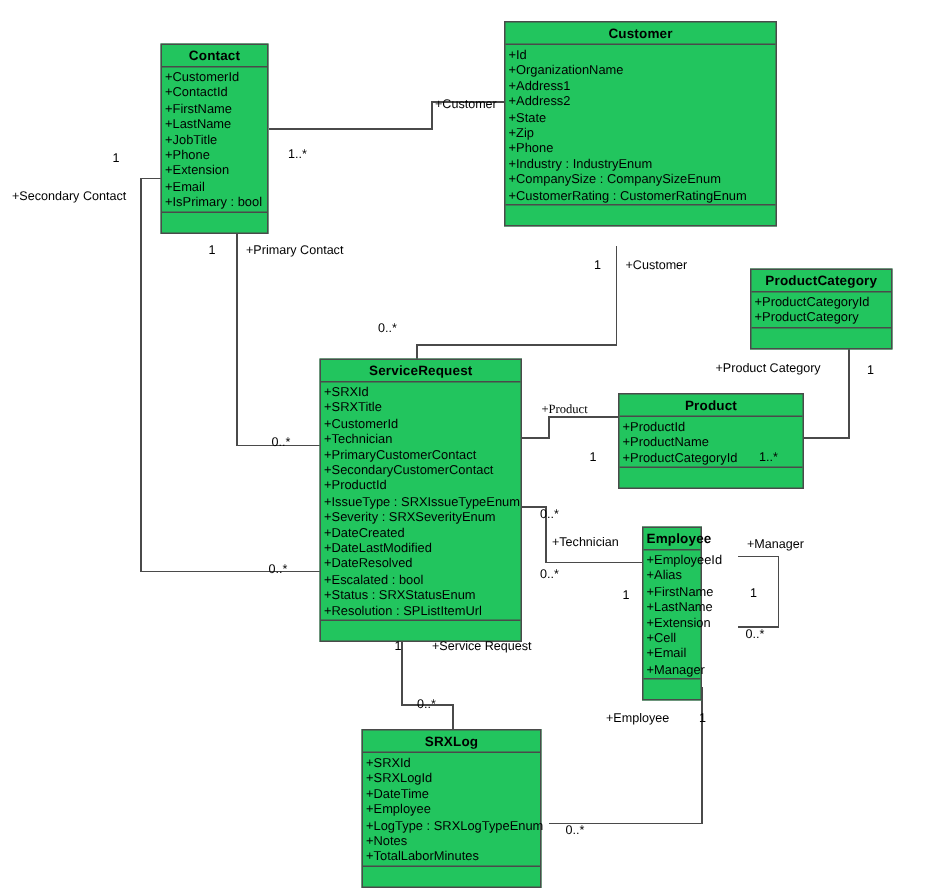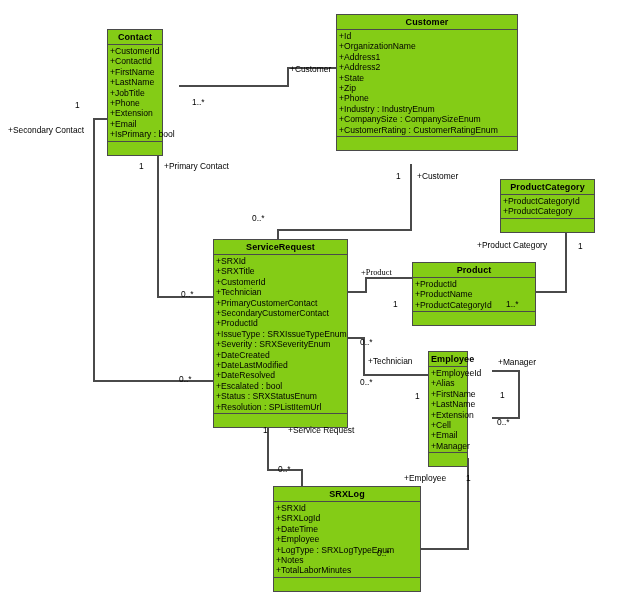--- a/index.html
+++ b/index.html
@@ -21,21 +21,21 @@
   #edge-layer {
     position: absolute;
     left: 0;
     top: 0;
     width: 628px;
     height: 594px;
   }
   .uml-class {
     position: absolute;
     box-sizing: border-box;
-    background: #84cc16;
+    background: #22c55e;
     border: 1px solid #4a4a4a;
     z-index: 5;
   }
   .uml-class-name {
     text-align: center;
     font-size: 9px;
     font-weight: bold;
     color: #000000;
     padding: 2px 2px 2px 2px;
     border-bottom: 1px solid #4a4a4a;
@@ -97,21 +97,21 @@
 
       <path d="M 492 371 L 519 371 L 519 418 L 492 418"></path>
 
       <path d="M 268 413 L 268 470 L 302 470 L 302 486"></path>
 
       <path d="M 468 458 L 468 549 L 366 549"></path>
 
     </g>
   </svg>
 
-  <div class="uml-class" style="left:107px; top:29px; width:56px;">
+  <div class="uml-class" style="left:107px; top:29px; width:72px;">
     <div class="uml-class-name">Contact</div>
     <div class="uml-attrs">
       <div class="uml-attr">+CustomerId</div>
       <div class="uml-attr">+ContactId</div>
       <div class="uml-attr">+FirstName</div>
       <div class="uml-attr">+LastName</div>
       <div class="uml-attr">+JobTitle</div>
       <div class="uml-attr">+Phone</div>
       <div class="uml-attr">+Extension</div>
       <div class="uml-attr">+Email</div>
@@ -186,21 +186,21 @@
       <div class="uml-attr">+FirstName</div>
       <div class="uml-attr">+LastName</div>
       <div class="uml-attr">+Extension</div>
       <div class="uml-attr">+Cell</div>
       <div class="uml-attr">+Email</div>
       <div class="uml-attr">+Manager</div>
     </div>
     <div class="uml-ops"></div>
   </div>
 
-  <div class="uml-class" style="left:241px; top:486px; width:148px;margin-left:32px;">
+  <div class="uml-class" style="left:241px; top:486px; width:120px;">
     <div class="uml-class-name">SRXLog</div>
     <div class="uml-attrs">
       <div class="uml-attr">+SRXId</div>
       <div class="uml-attr">+SRXLogId</div>
       <div class="uml-attr">+DateTime</div>
       <div class="uml-attr">+Employee</div>
       <div class="uml-attr">+LogType : SRXLogTypeEnum</div>
       <div class="uml-attr">+Notes</div>
       <div class="uml-attr">+TotalLaborMinutes</div>
     </div>

